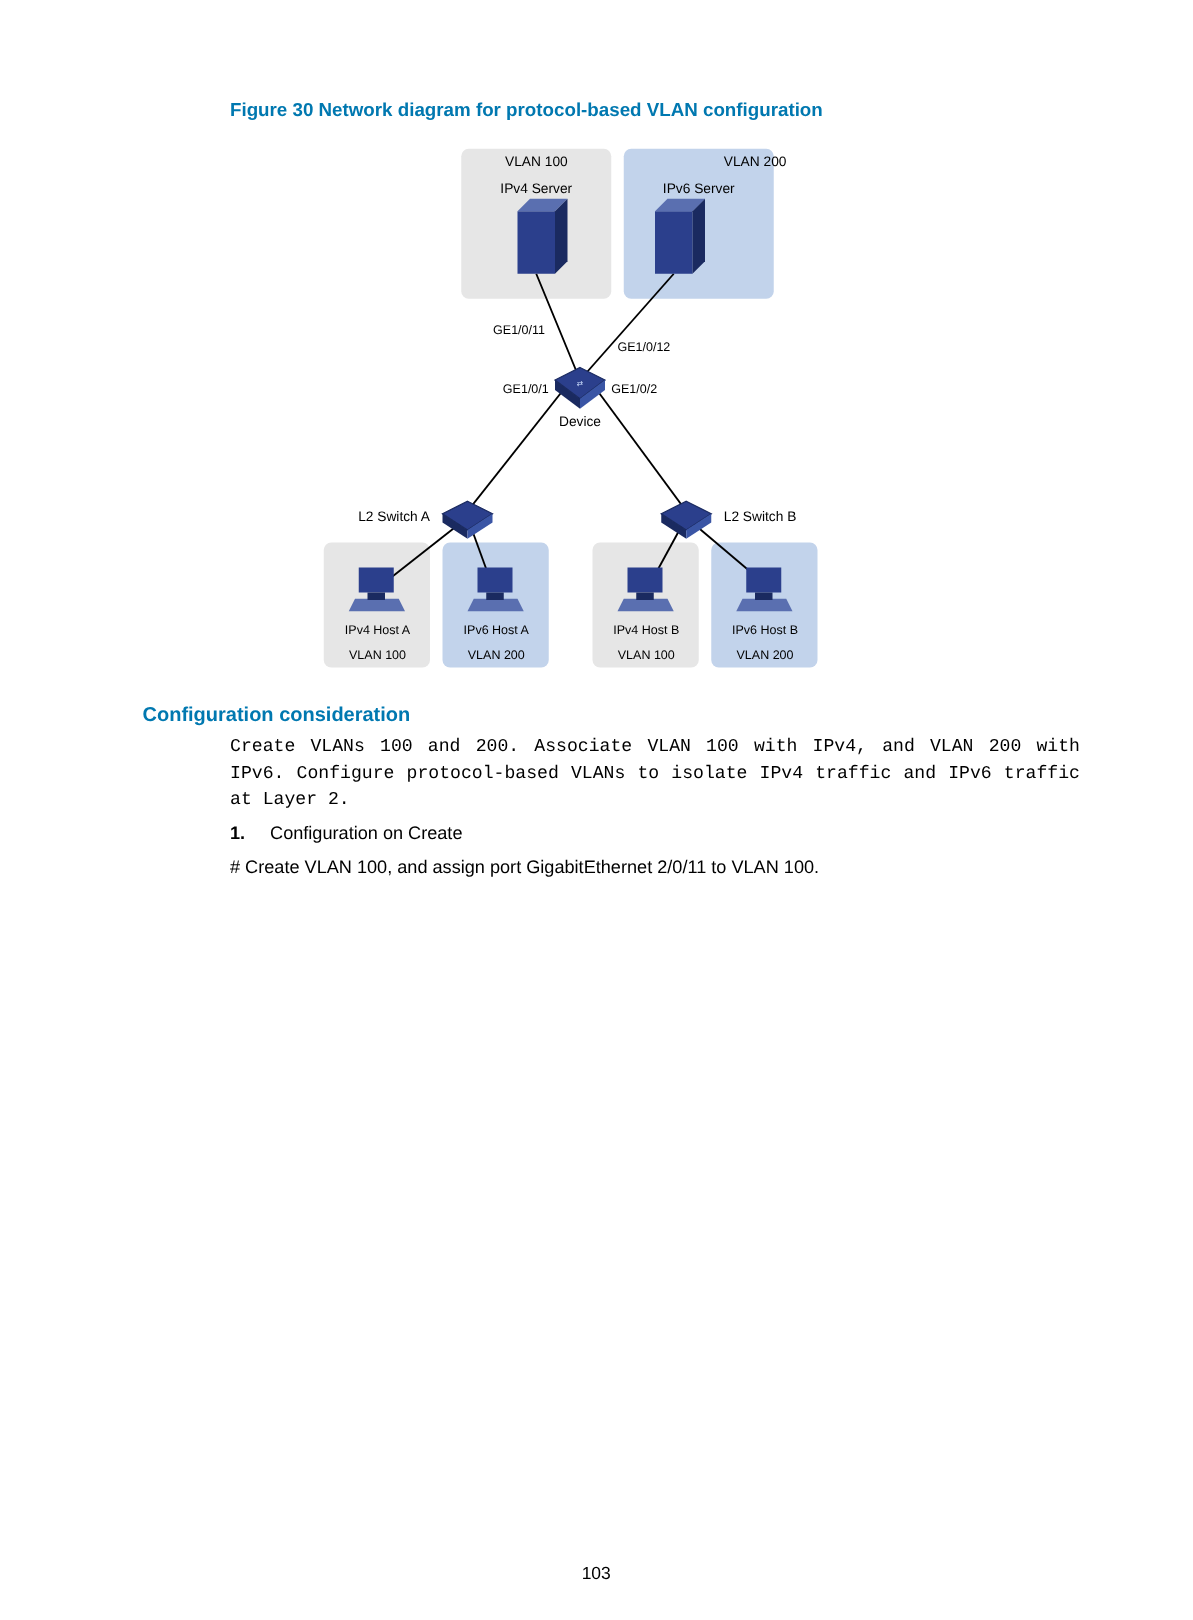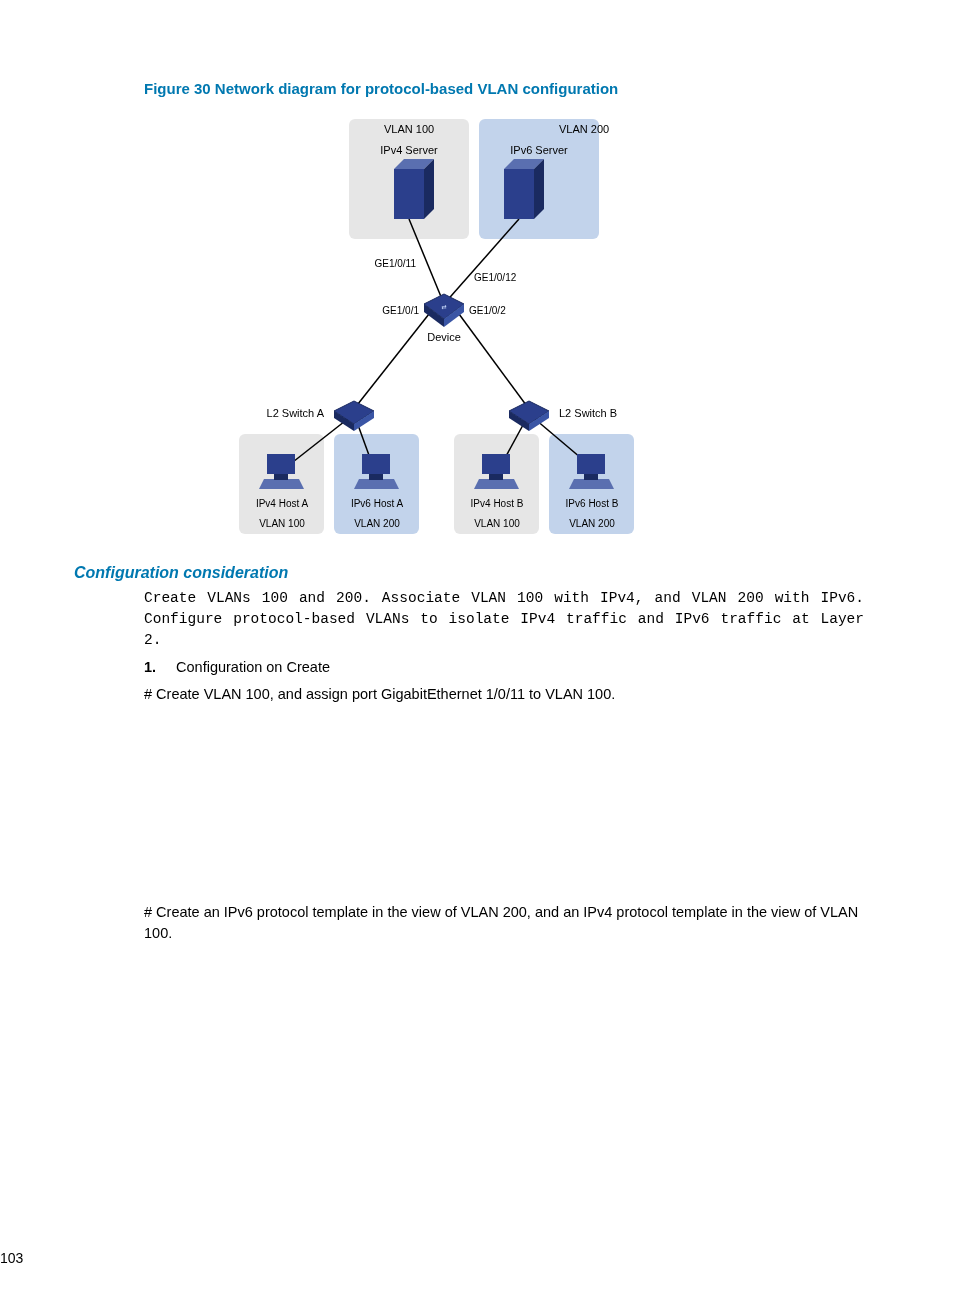--- a/index.html
+++ b/index.html
@@ -5,62 +5,61 @@
   body {
     margin: 0;
     padding: 0;
     background: #fff;
     font-family: Arial, Helvetica, sans-serif;
     color: #000;
     width: 954px;
   }
   .page {
     width: 954px;
-    padding: 80px 90px 40px 74px;
+    padding: 80px 90px 40px 114px;
     box-sizing: border-box;
     position: relative;
     min-height: 1296px;
   }
   .fig-caption {
     color: #0078b0;
     font-weight: bold;
     font-size: 15px;
     margin-left: 70px;
     margin-bottom: 12px;
   }
   .diagram {
     display: block;
     margin: 0 auto 25px auto;
   }
   .section-head {
     color: #0078b0;
     font-weight: bold;
     font-size: 16px;
     margin: 18px 0 6px 0;
-    font-style: italic;
   }
   .body-text {
     font-size: 14.5px;
     line-height: 1.45;
     margin: 6px 0 6px 70px;
     text-align: justify;
     font-family: Liberation Mono, monospace;
   }
   .list-num {
     font-weight: bold;
     display: inline-block;
     width: 28px;
   }
   .step {
     font-size: 14.5px;
     line-height: 1.45;
     margin: 6px 0 6px 70px;
   }
   .pagenum {
-    text-align: left;
+    text-align: center;
     font-size: 14px;
     position: absolute;
     bottom: 30px;
     left: 0;
     right: 0;
   }
   .gap-small { height: 115px; }
   .gap-med { height: 70px; }
   .gap-large { height: 90px; }
 </style>
@@ -171,23 +170,22 @@
 
   <div class="section-head">Configuration consideration</div>
   <p class="body-text">Create VLANs 100 and 200. Associate VLAN 100 with IPv4, and VLAN 200 with IPv6. Configure protocol-based VLANs to isolate IPv4 traffic and IPv6 traffic at Layer 2.</p>
 
 
   <div class="step">
     <span class="list-num">1.</span>
     <span>Configuration on Create</span>
   </div>
 
-  <p class="step"># Create VLAN 100, and assign port GigabitEthernet 1/0/11 to VLAN 100.</p>
+  <p class="step"># Create VLAN 100, and assign port GigabitEthernet 2/0/11 to VLAN 100.</p>
   <div class="gap-small"></div>
 
   <div class="gap-med"></div>
 
-  <p class="step"># Create an IPv6 protocol template in the view of VLAN 200, and an IPv4 protocol template in the view of VLAN 100.</p>
   <div class="gap-large"></div>
 
 
   <div class="pagenum">103</div>
 </div>
 
 </body></html>

